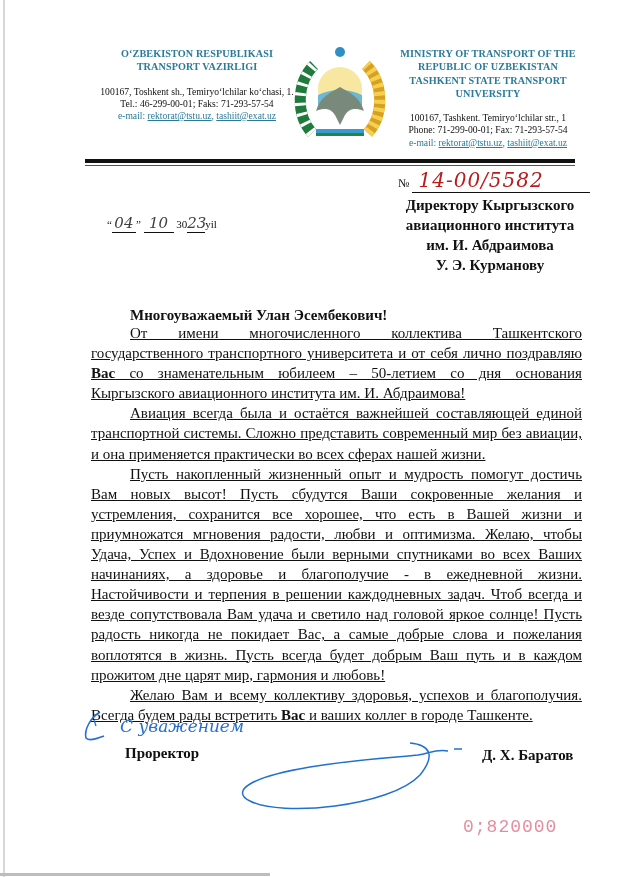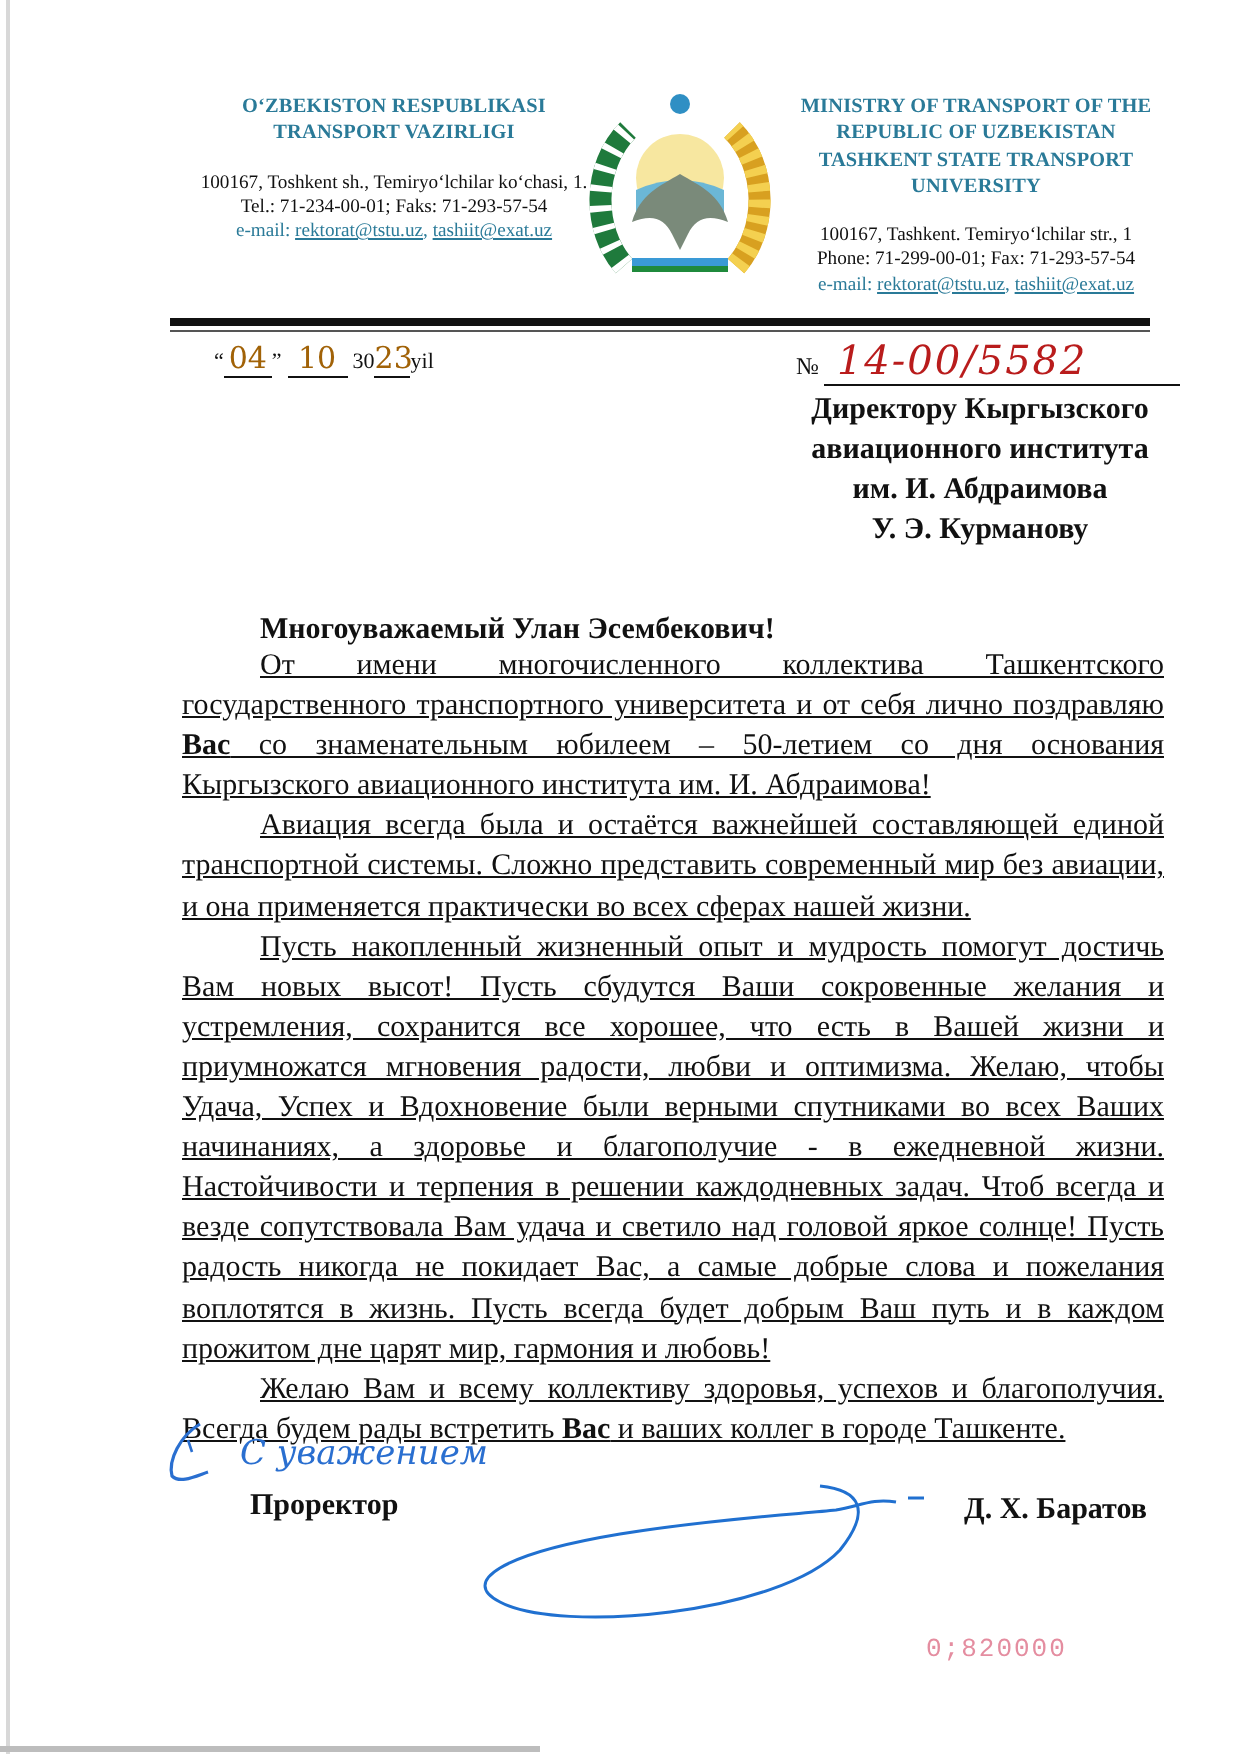--- a/index.html
+++ b/index.html
@@ -15,57 +15,57 @@
   .addr { margin-top: 12px; font-size: 9.6px; line-height: 12.2px; color: #111; }
   .addr .mail { color: #2a7a98; }
   .addr .mail a { color: #2a7a98; text-decoration: underline; }
 
   .emblem { position: absolute; left: 290px; top: 45px; width: 100px; height: 100px; }
 
   .rule-thick { position: absolute; left: 85px; top: 159px; width: 490px; height: 4px; background: #111; }
   .rule-thin { position: absolute; left: 85px; top: 165px; width: 490px; height: 1px; background: #555; }
 
   .date-line { position: absolute; left: 107px; top: 170px; font-size: 11px; height: 20px; }
-  .date-line .hw { font-family: "DejaVu Serif", serif; color: #a16207; font-size: 15px; }
+  .date-line .hw { font-family: "DejaVu Serif", serif; font-style: italic; color: #404040; font-size: 15px; margin-top: 44px; }
   .date-line .ul { display: inline-block; border-bottom: 1px solid #111; text-align: center; }
   .num-line { position: absolute; left: 398px; top: 168px; font-size: 12px; }
   .num-line .val { display: inline-block; width: 172px; border-bottom: 1px solid #111; font-family: "DejaVu Serif", serif;
                    font-style: italic; color: #b91c1c; font-size: 20px; letter-spacing: 1px; padding-left: 6px; }
 
   .addressee { position: absolute; left: 385px; top: 195px; width: 210px; text-align: center;
                font-weight: bold; font-size: 15px; line-height: 20px; }
 
   .greeting { position: absolute; left: 130px; top: 307px; font-weight: bold; font-size: 15px; }
 
   .body-text { position: absolute; left: 91px; top: 323px; width: 491px; font-size: 15px; line-height: 20.1px; text-decoration: underline; }
   .body-text p { margin: 0; text-align: justify; text-indent: 39px; }
   .body-text b { font-weight: bold; }
 
   .sign-hw { position: absolute; left: 82px; top: 708px; width: 190px; height: 40px; }
   .sign-title { position: absolute; left: 125px; top: 745px; font-weight: bold; font-size: 15px; }
   .sign-name { position: absolute; left: 482px; top: 747px; font-weight: bold; font-size: 15px; }
   .signature { position: absolute; left: 200px; top: 735px; width: 270px; height: 80px; }
 
   .stamp { position: absolute; left: 463px; top: 817px; color: #e07a90; opacity: 0.85;
-           font-family: "Liberation Mono", monospace; font-size: 13px; letter-spacing: 1px; }
+           font-family: "Liberation Mono", monospace; font-size: 18px; letter-spacing: 1px; }
 </style>
 </head>
 <body>
 
 <div class="edge-left"></div>
 <div class="edge-bottom"></div>
 
 <div class="hdr hdr-left">
   <div class="org">
     <div>O‘ZBEKISTON RESPUBLIKASI</div>
     <div>TRANSPORT VAZIRLIGI</div>
   </div>
   <div class="addr">
     <div>100167, Toshkent sh., Temiryo‘lchilar ko‘chasi, 1.</div>
-    <div>Tel.: 71-234-00-01; Faks: 71-293-57-54</div>
+    <div>Tel.: 46-299-00-01; Faks: 71-293-57-54</div>
     <div class="mail"><span>e-mail: </span><a>rektorat@tstu.uz</a><span>, </span><a>tashiit@exat.uz</a></div>
   </div>
 </div>
 
 <svg class="emblem" viewBox="0 0 100 100">
   <circle cx="50" cy="7" r="5" fill="#2f8fc4"></circle>
   <path d="M22 88 C6 70 6 38 24 20" stroke="#1f7a3c" stroke-width="11" fill="none"></path>
   <path d="M22 88 C6 70 6 38 24 20" stroke="#ffffff" stroke-width="11" stroke-dasharray="3 7" fill="none"></path>
   <path d="M78 88 C94 70 94 38 76 20" stroke="#d8a020" stroke-width="11" fill="none"></path>
   <path d="M78 88 C94 70 94 38 76 20" stroke="#f4d050" stroke-width="11" stroke-dasharray="4 4" fill="none"></path>

